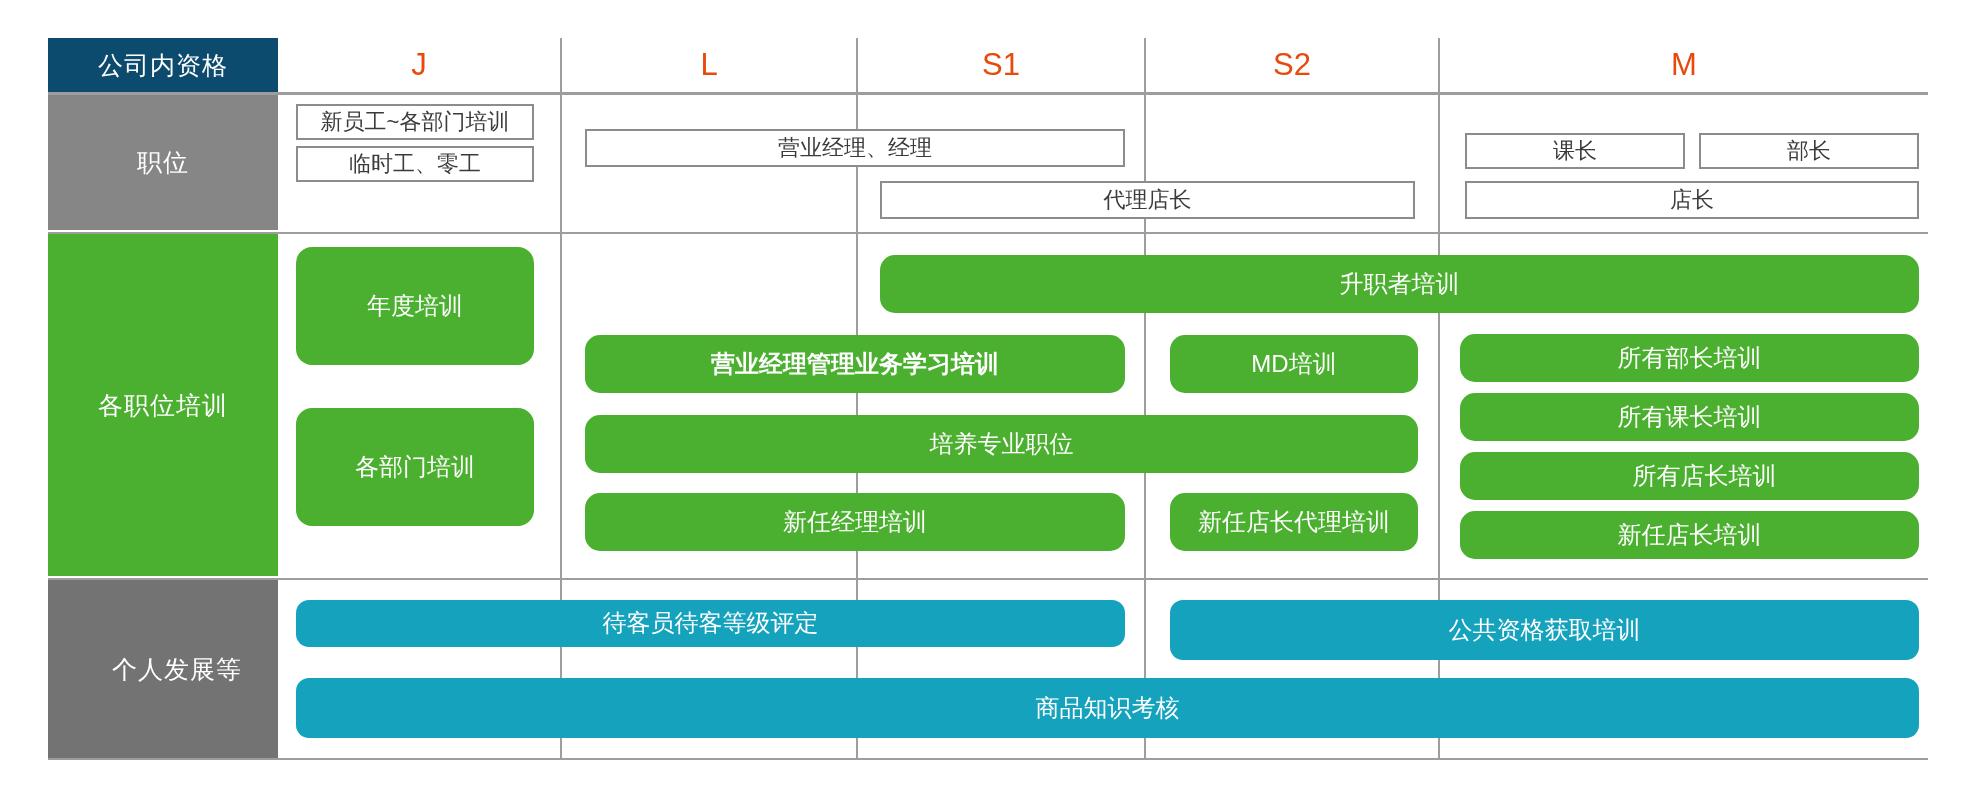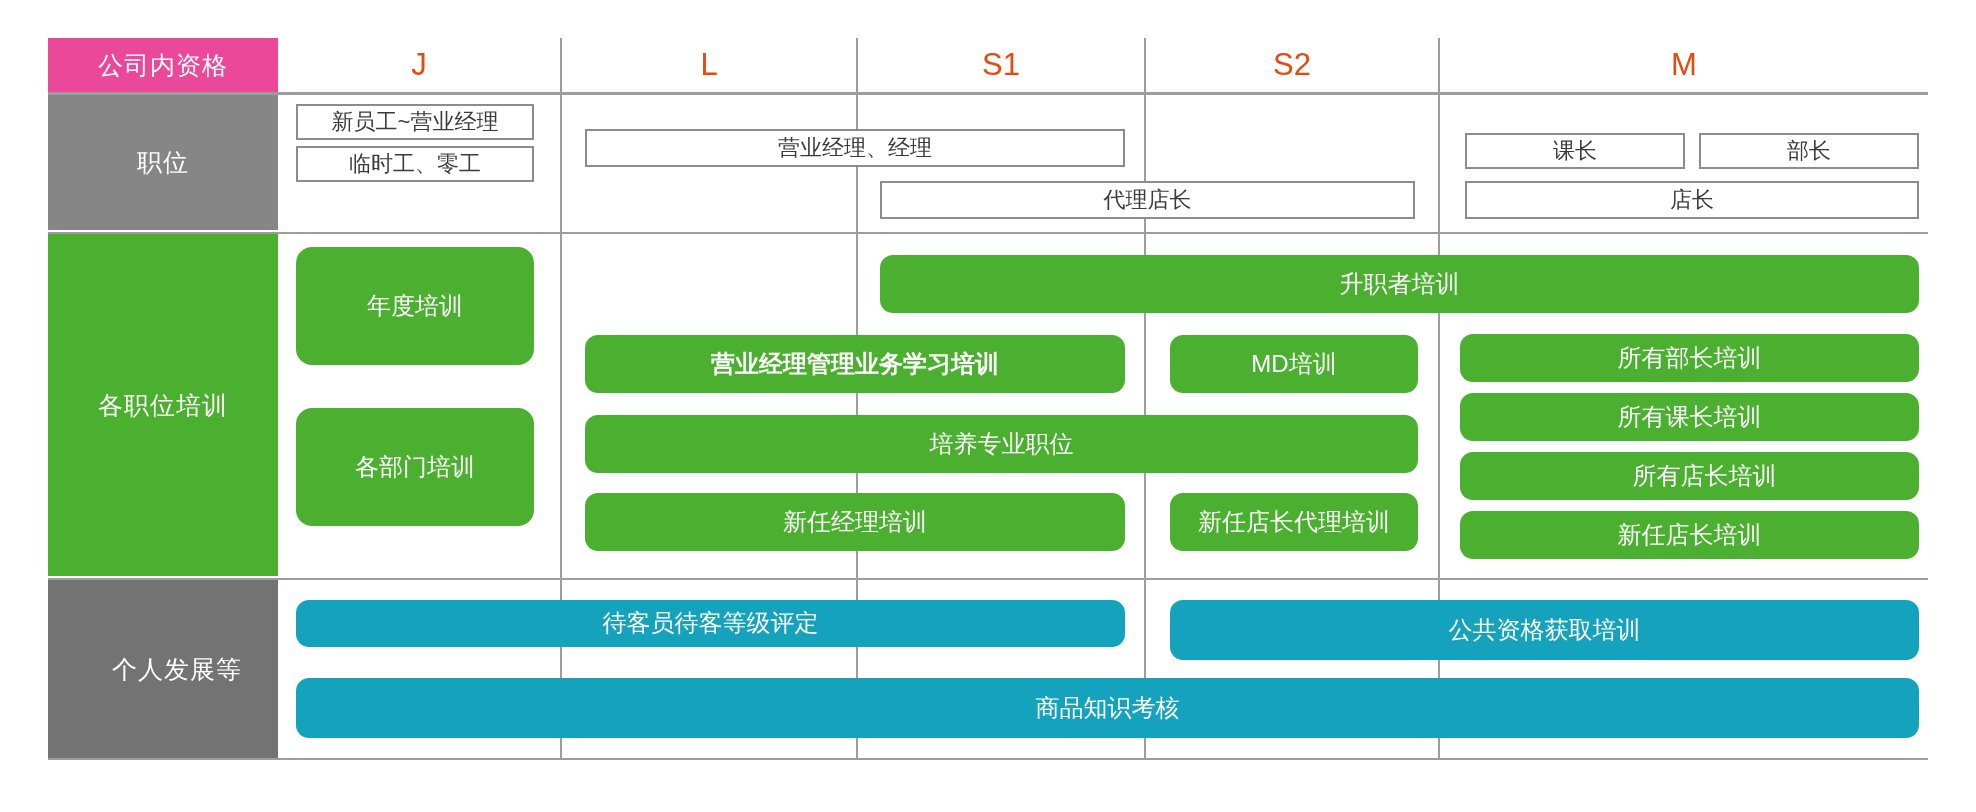--- a/index.html
+++ b/index.html
@@ -15,21 +15,21 @@
   .hline{position:absolute;height:2px;background:#9d9d9d;}
   .hline.thick{height:3px;}
 
   
   .rowlabel{
     position:absolute;left:48px;width:230px;
     display:flex;align-items:center;justify-content:center;
     color:#ffffff;font-size:25px;letter-spacing:1px;
     box-sizing:border-box;text-align:center;
   }
-  .rowlabel.orange{background:#ec4899;}
+  .rowlabel.orange{background:#0c4a6e;}
   .rowlabel.gray{background:#868686;}
   .rowlabel.green{background:#4BAF2F;}
   .rowlabel.cyan{background:#737373;padding-left:28px;}
 
   
   .qual{
     position:absolute;top:38px;height:54px;
     display:flex;align-items:center;justify-content:center;
     color:#E8490C;font-size:31px;font-weight:400;
   }
@@ -43,21 +43,21 @@
   }
 
   
   .pill{
     position:absolute;box-sizing:border-box;
     border-radius:13px;
     display:flex;align-items:center;justify-content:center;
     color:#ffffff;font-size:24px;text-align:center;
     line-height:1.2;padding:0 6px;
   }
-  .pill.green{background:#4BAF2F;}
+  .pill.green{background:#4BAF2F;border-radius:15px;}
   .pill.cyan{background:#14A2BD;}
   .pill.tall{border-radius:16px;}
 </style>
 </head>
 <body>
 
 <div id="chart">
 
   <div class="hline thick" style="left:48px;top:92px;width:1880px;"></div>
   <div class="hline" style="left:48px;top:232px;width:1880px;"></div>
@@ -72,21 +72,21 @@
   <div class="rowlabel orange" style="top:38px;height:54px;font-size:25px;">公司内资格</div>
 
   <div class="qual" style="left:278px;width:282px;">J</div>
   <div class="qual" style="left:562px;width:294px;">L</div>
   <div class="qual" style="left:858px;width:286px;">S1</div>
   <div class="qual" style="left:1146px;width:292px;">S2</div>
   <div class="qual" style="left:1440px;width:488px;">M</div>
 
   <div class="rowlabel gray" style="top:95px;height:135px;">职位</div>
 
-  <div class="posbox" style="left:296px;top:104px;width:238px;height:36px;">新员工~营业经理</div>
+  <div class="posbox" style="left:296px;top:104px;width:238px;height:36px;">新员工~各部门培训</div>
   <div class="posbox" style="left:296px;top:146px;width:238px;height:36px;">临时工、零工</div>
 
   <div class="posbox" style="left:585px;top:129px;width:540px;height:38px;">营业经理、经理</div>
   <div class="posbox" style="left:1465px;top:133px;width:220px;height:36px;">课长</div>
 
   <div class="posbox" style="left:880px;top:181px;width:535px;height:38px;">代理店长</div>
   <div class="posbox" style="left:1699px;top:133px;width:220px;height:36px;">部长</div>
   <div class="posbox" style="left:1465px;top:181px;width:454px;height:38px;">店长</div>
 
   <div class="rowlabel green" style="top:234px;height:342px;">各职位培训</div>

